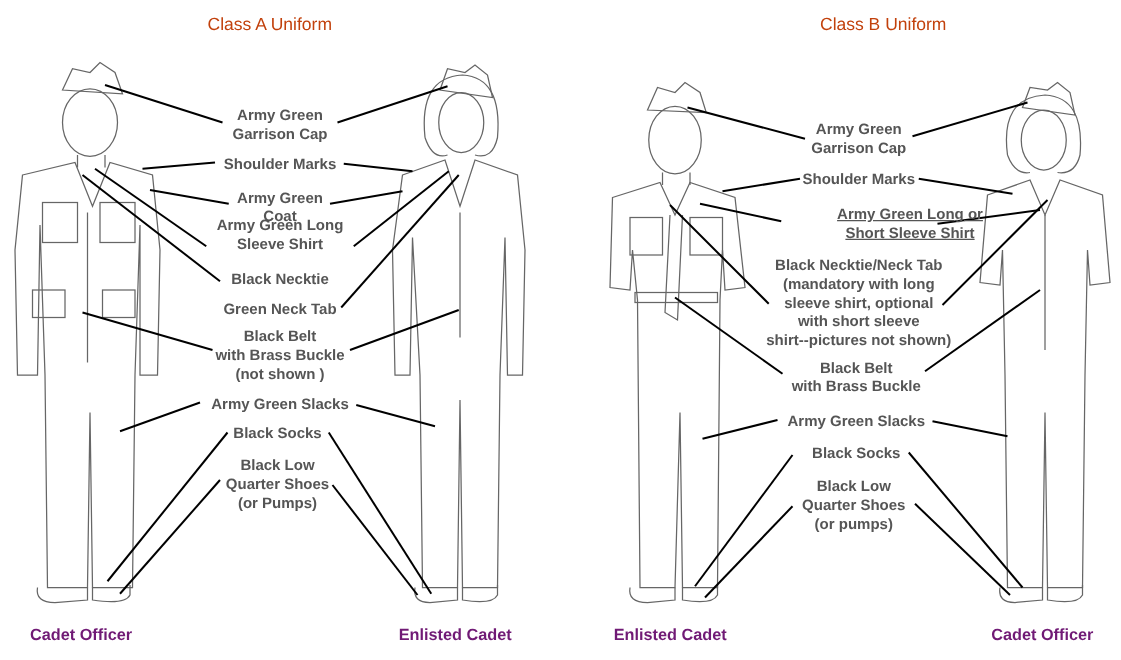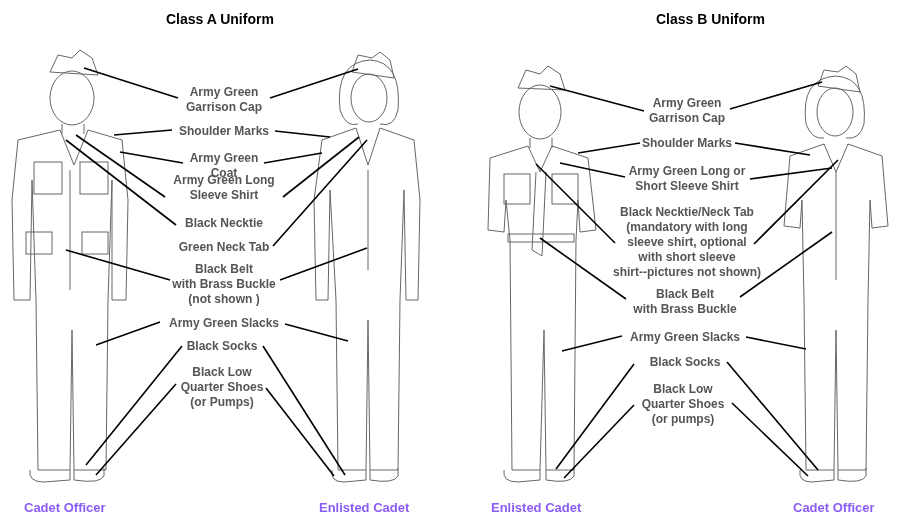--- a/index.html
+++ b/index.html
@@ -1,18 +1,18 @@
 <!DOCTYPE html>
 <html><head>
 <meta charset="utf-8">
 <style>
   html, body { margin: 0; padding: 0; background: #ffffff; }
   body { width: 897px; height: 528px; position: relative; overflow: hidden; font-family: "Liberation Sans", sans-serif; }
-  .title { position: absolute; top: 11px; font-size: 14px; font-weight: bold; color: #000000; white-space: nowrap; }
-  .caption { position: absolute; top: 500px; font-size: 13px; font-weight: bold; color: #8b5cf6; white-space: nowrap; }
+  .title { position: absolute; top: 11px; font-size: 14px; font-weight: normal; color: #c2410c; white-space: nowrap; }
+  .caption { position: absolute; top: 500px; font-size: 13px; font-weight: bold; color: #701a75; white-space: nowrap; }
   .label { position: absolute; font-size: 12px; font-weight: bold; color: #555; text-align: center; line-height: 15px; white-space: pre-line; transform: translateX(-50%); }
   svg.art { position: absolute; left: 0; top: 0; }
   .fig { fill: none; stroke: #666; stroke-width: 1; }
   .leader { stroke: #000; stroke-width: 1.6; }
 </style>
 </head>
 <body>
 
 <svg class="art" width="897" height="528" viewBox="0 0 897 528">
 
@@ -117,21 +117,21 @@
 (not shown )</div>
 <div class="label" style="left:224px; top:316px;">Army Green Slacks</div>
 <div class="label" style="left:222px; top:339px;">Black Socks</div>
 <div class="label" style="left:222px; top:365px;">Black Low
 Quarter Shoes
 (or Pumps)</div>
 
 <div class="label" style="left:687px; top:96px;">Army Green
 Garrison Cap</div>
 <div class="label" style="left:687px; top:136px;">Shoulder Marks</div>
-<div class="label" style="left:687px; top:164px;">Army Green Long or
+<div class="label" style="left:728px; top:164px;text-decoration:underline;">Army Green Long or
 Short Sleeve Shirt</div>
 <div class="label" style="left:687px; top:205px;">Black Necktie/Neck Tab
 (mandatory with long
 sleeve shirt, optional
 with short sleeve
 shirt--pictures not shown)</div>
 <div class="label" style="left:685px; top:287px;">Black Belt
 with Brass Buckle</div>
 <div class="label" style="left:685px; top:330px;">Army Green Slacks</div>
 <div class="label" style="left:685px; top:355px;">Black Socks</div>

